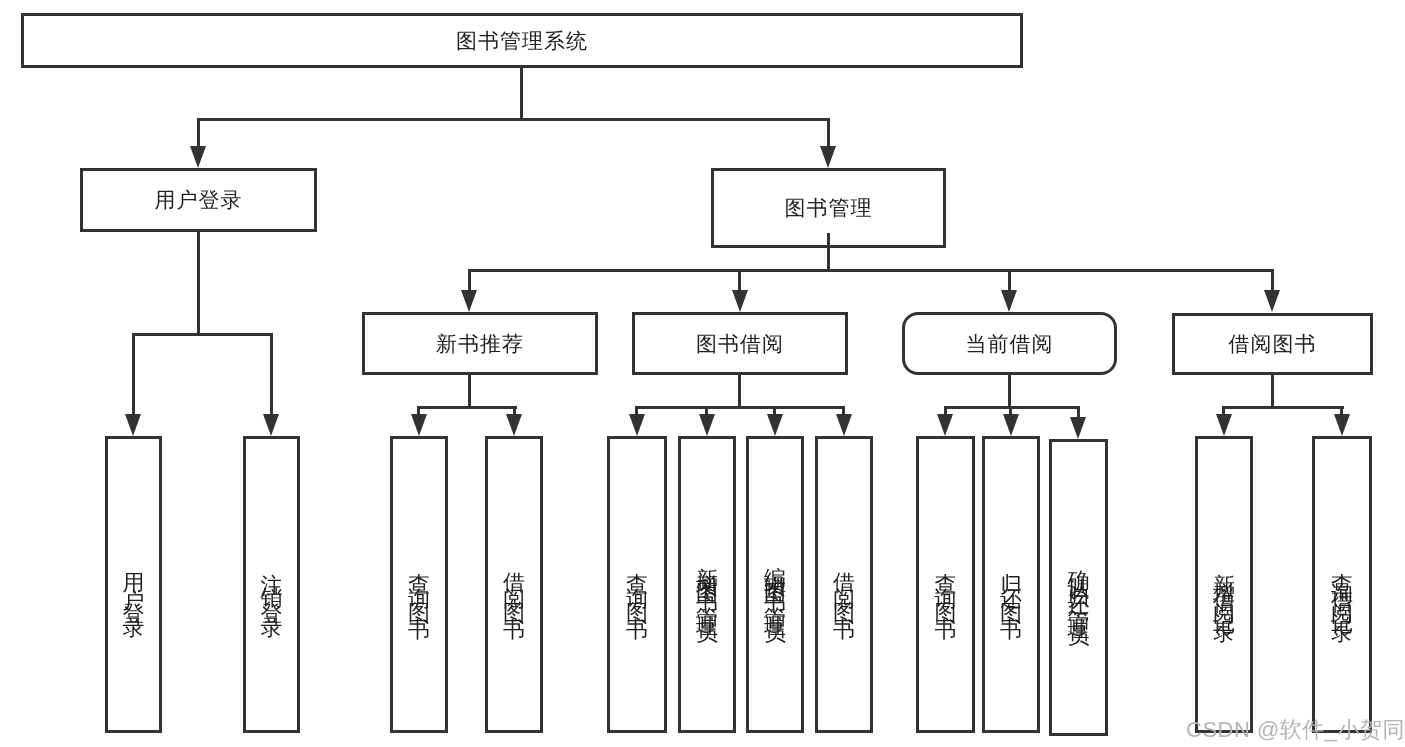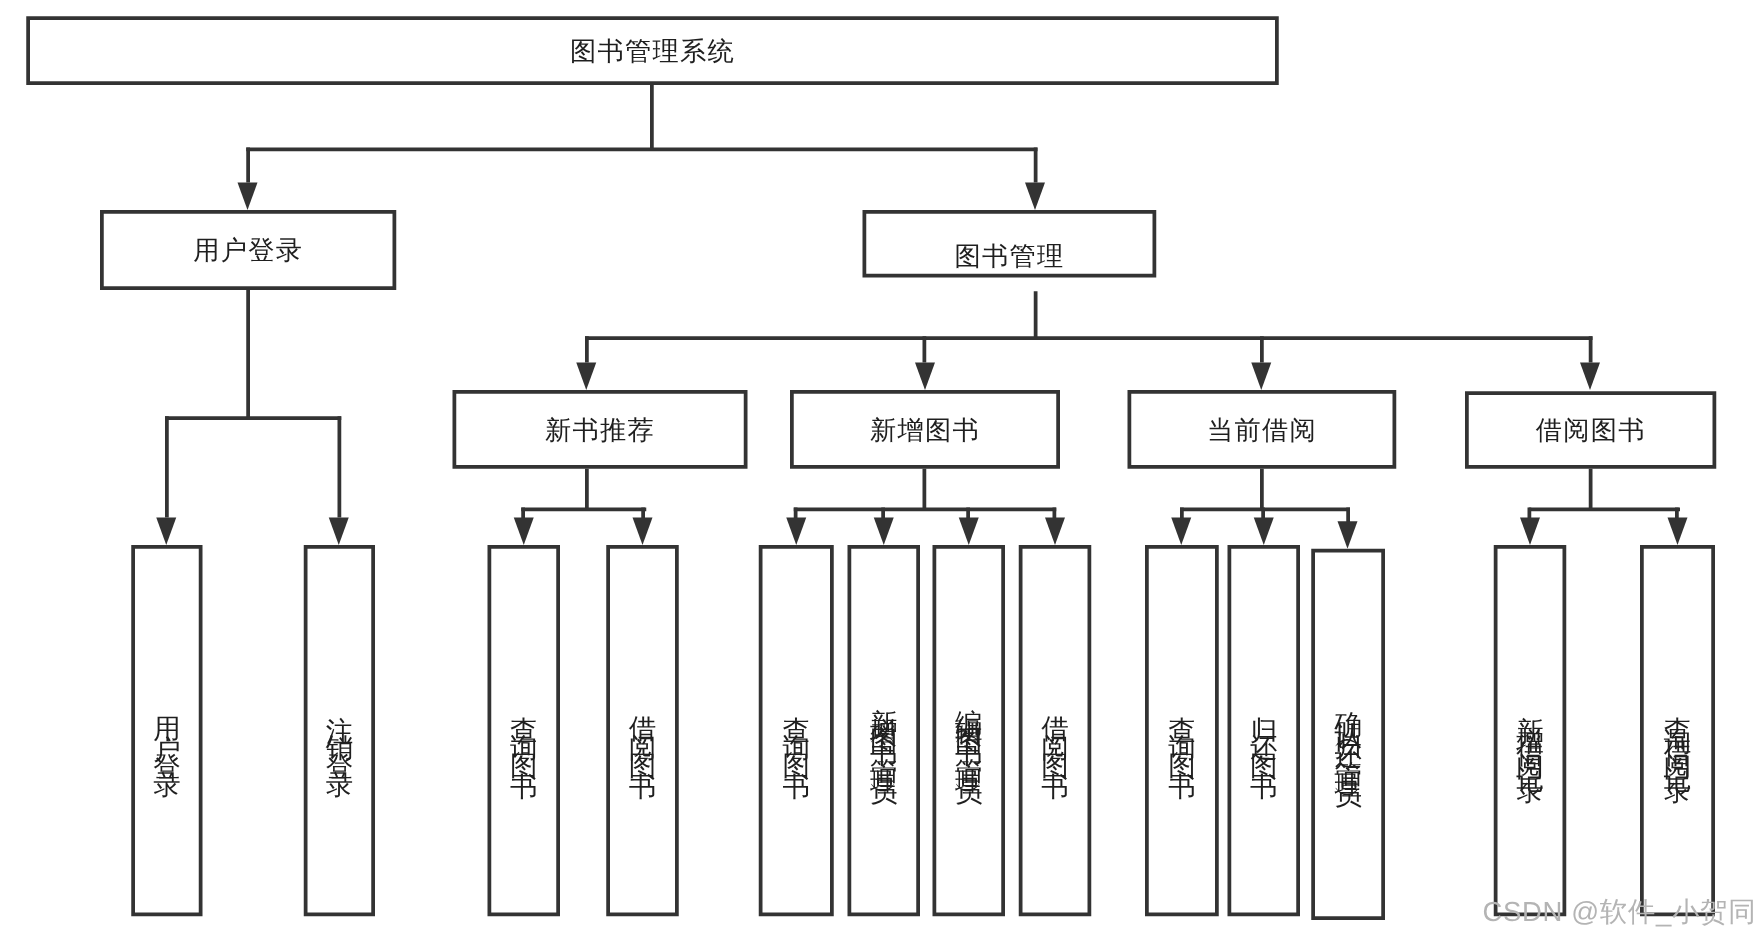--- a/index.html
+++ b/index.html
@@ -74,21 +74,21 @@
   <span class="v-line" style="left:520px;top:68px;height:52px;"></span>
   <span class="h-line" style="left:197px;top:118px;width:633px;"></span>
   <span class="v-line" style="left:197px;top:118px;height:28px;"></span>
   <span class="arrow" style="left:190px;top:146px;"></span>
   <span class="v-line" style="left:827px;top:118px;height:28px;"></span>
   <span class="arrow" style="left:820px;top:146px;"></span>
 
   <div class="node" style="left:80px;top:168px;width:237px;height:64px;">
     <span class="hlabel">用户登录</span>
   </div>
-  <div class="node" style="left:690px;top:168px;width:235px;height:54px;align-items:flex-end;">
+  <div class="node" style="left:711px;top:168px;width:235px;height:80px;">
     <span class="hlabel">图书管理</span>
   </div>
 
   <span class="v-line" style="left:197px;top:232px;height:104px;"></span>
   <span class="h-line" style="left:132px;top:333px;width:141px;"></span>
   <span class="v-line" style="left:132px;top:333px;height:81px;"></span>
   <span class="arrow" style="left:125px;top:414px;"></span>
   <span class="v-line" style="left:270px;top:333px;height:81px;"></span>
   <span class="arrow" style="left:263px;top:414px;"></span>
 
@@ -100,23 +100,23 @@
   <span class="arrow" style="left:732px;top:290px;"></span>
   <span class="v-line" style="left:1008px;top:269px;height:21px;"></span>
   <span class="arrow" style="left:1001px;top:290px;"></span>
   <span class="v-line" style="left:1271px;top:269px;height:21px;"></span>
   <span class="arrow" style="left:1264px;top:290px;"></span>
 
   <div class="node" style="left:362px;top:312px;width:236px;height:63px;">
     <span class="hlabel">新书推荐</span>
   </div>
   <div class="node" style="left:632px;top:312px;width:216px;height:63px;">
-    <span class="hlabel">新增图书</span>
-  </div>
-  <div class="node" style="left:902px;top:312px;width:215px;height:63px;">
+    <span class="hlabel">图书借阅</span>
+  </div>
+  <div class="node" style="left:902px;top:312px;width:215px;height:63px;border-radius:16px;">
     <span class="hlabel">当前借阅</span>
   </div>
   <div class="node" style="left:1172px;top:313px;width:201px;height:62px;">
     <span class="hlabel">借阅图书</span>
   </div>
 
   <span class="v-line" style="left:468px;top:375px;height:33px;"></span>
   <span class="h-line" style="left:417px;top:406px;width:100px;"></span>
   <span class="v-line" style="left:417px;top:406px;height:9px;"></span>
   <span class="arrow" style="left:411px;top:414px;"></span>

